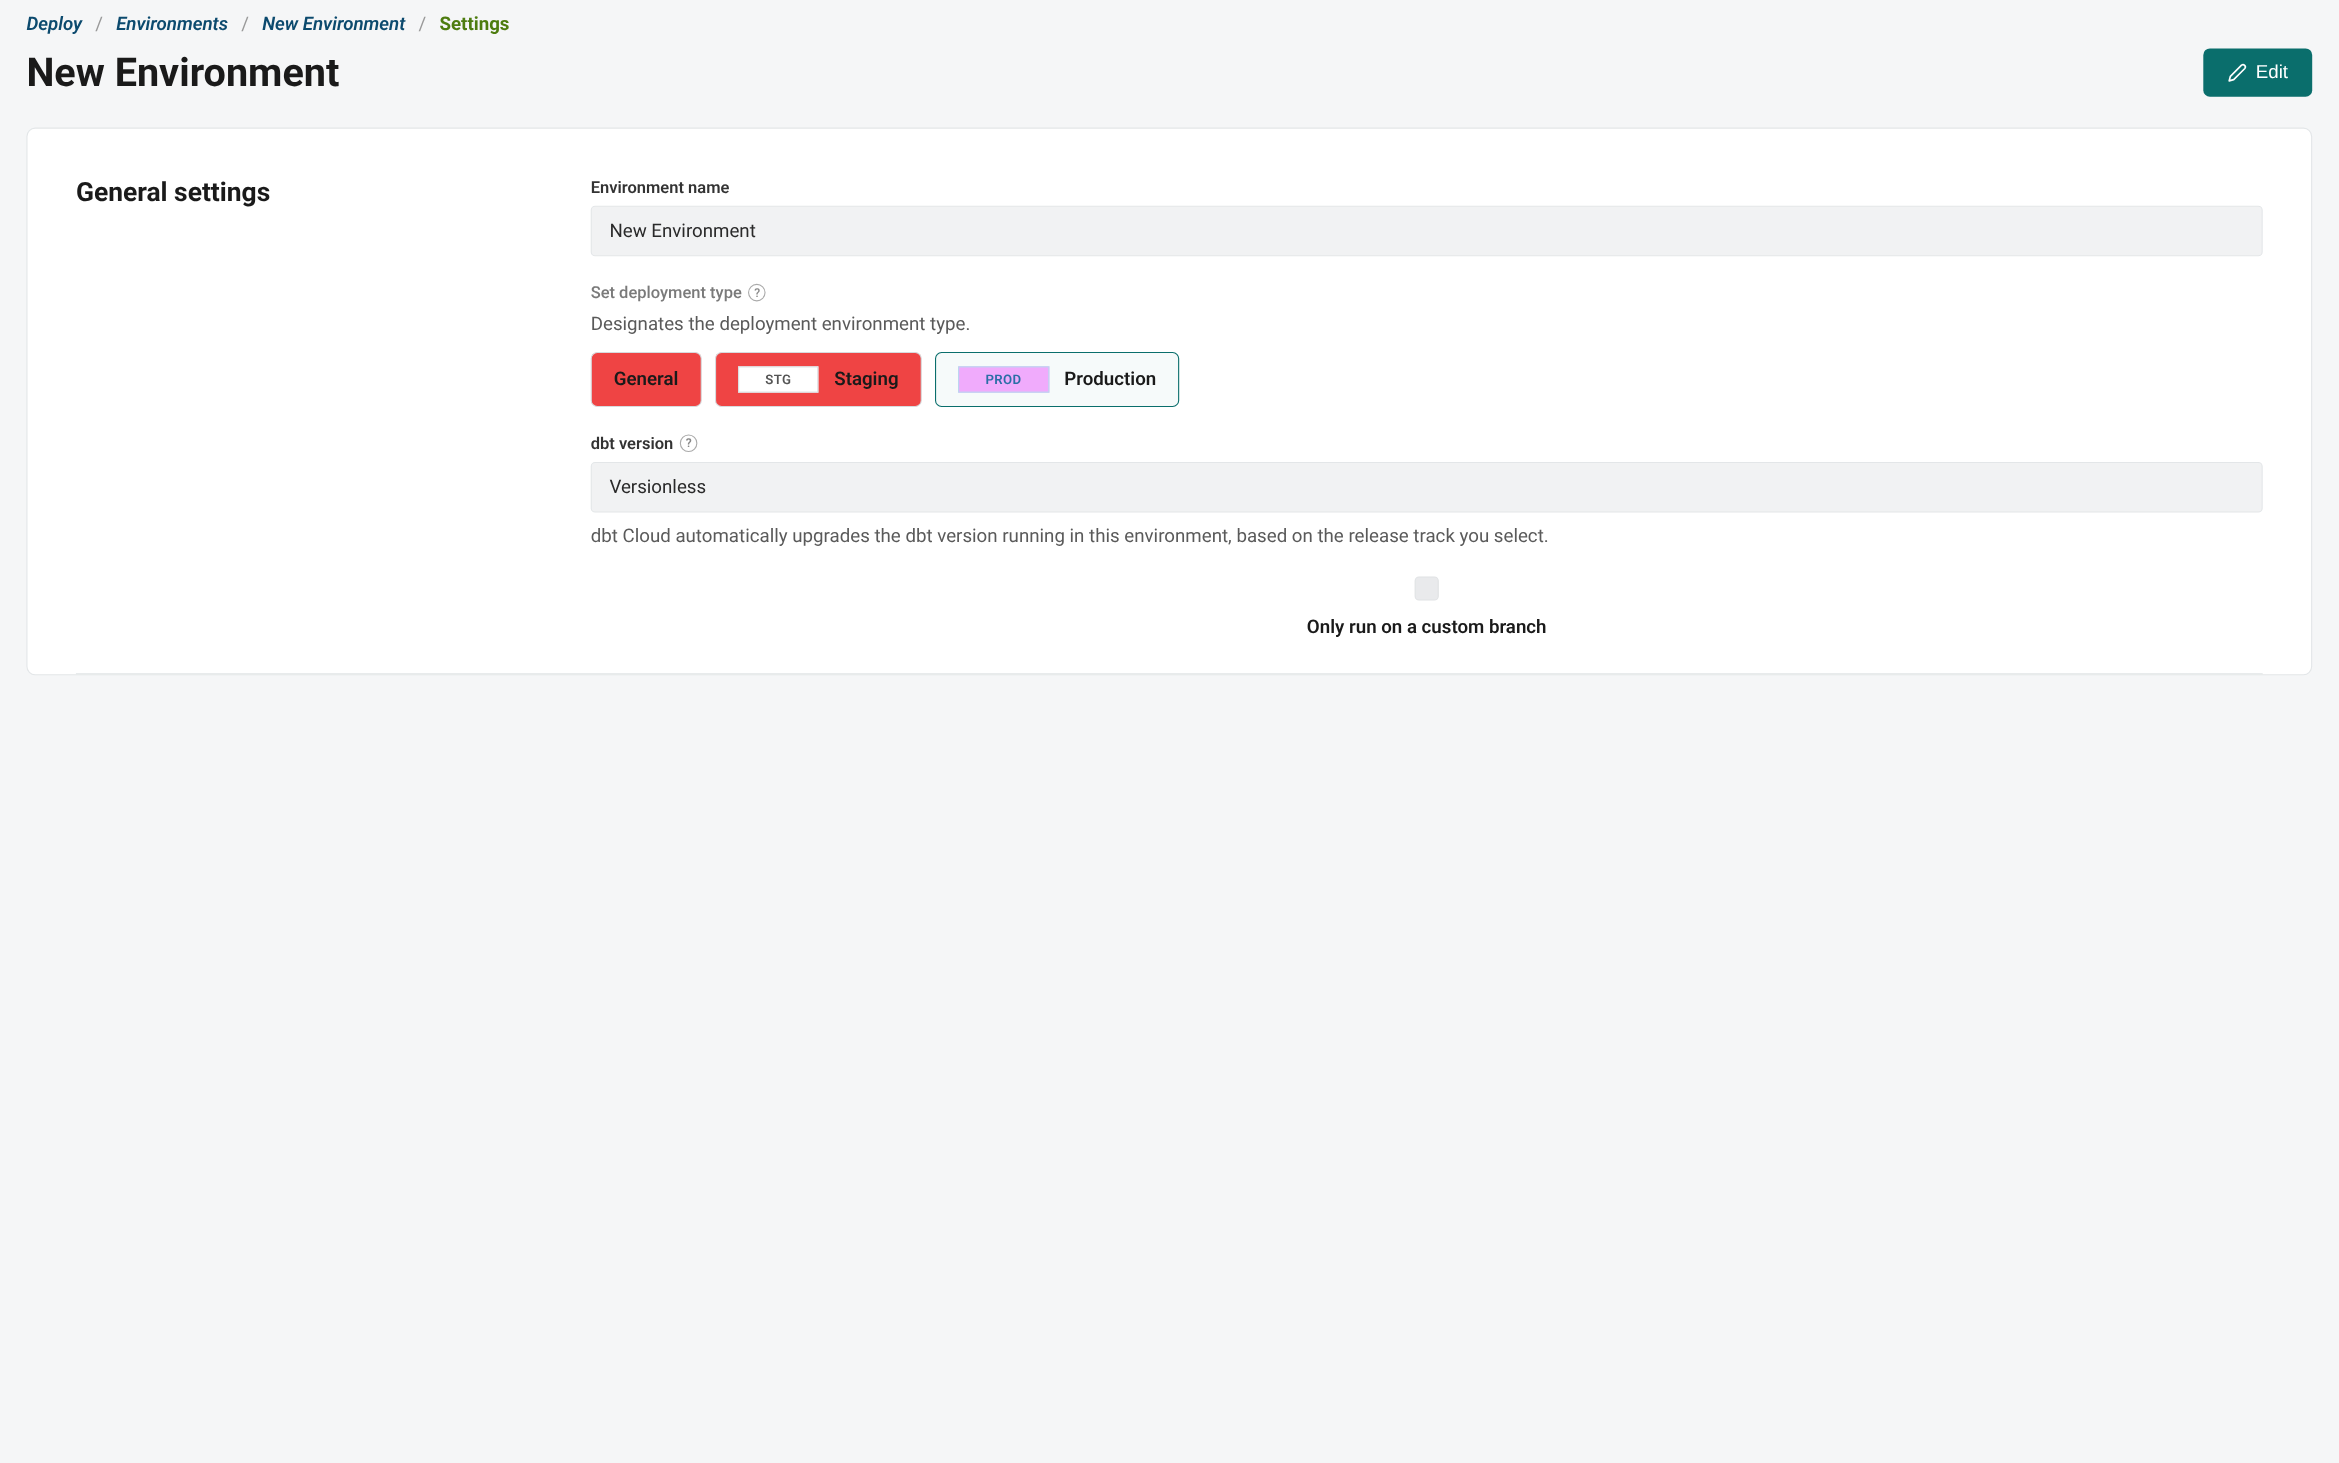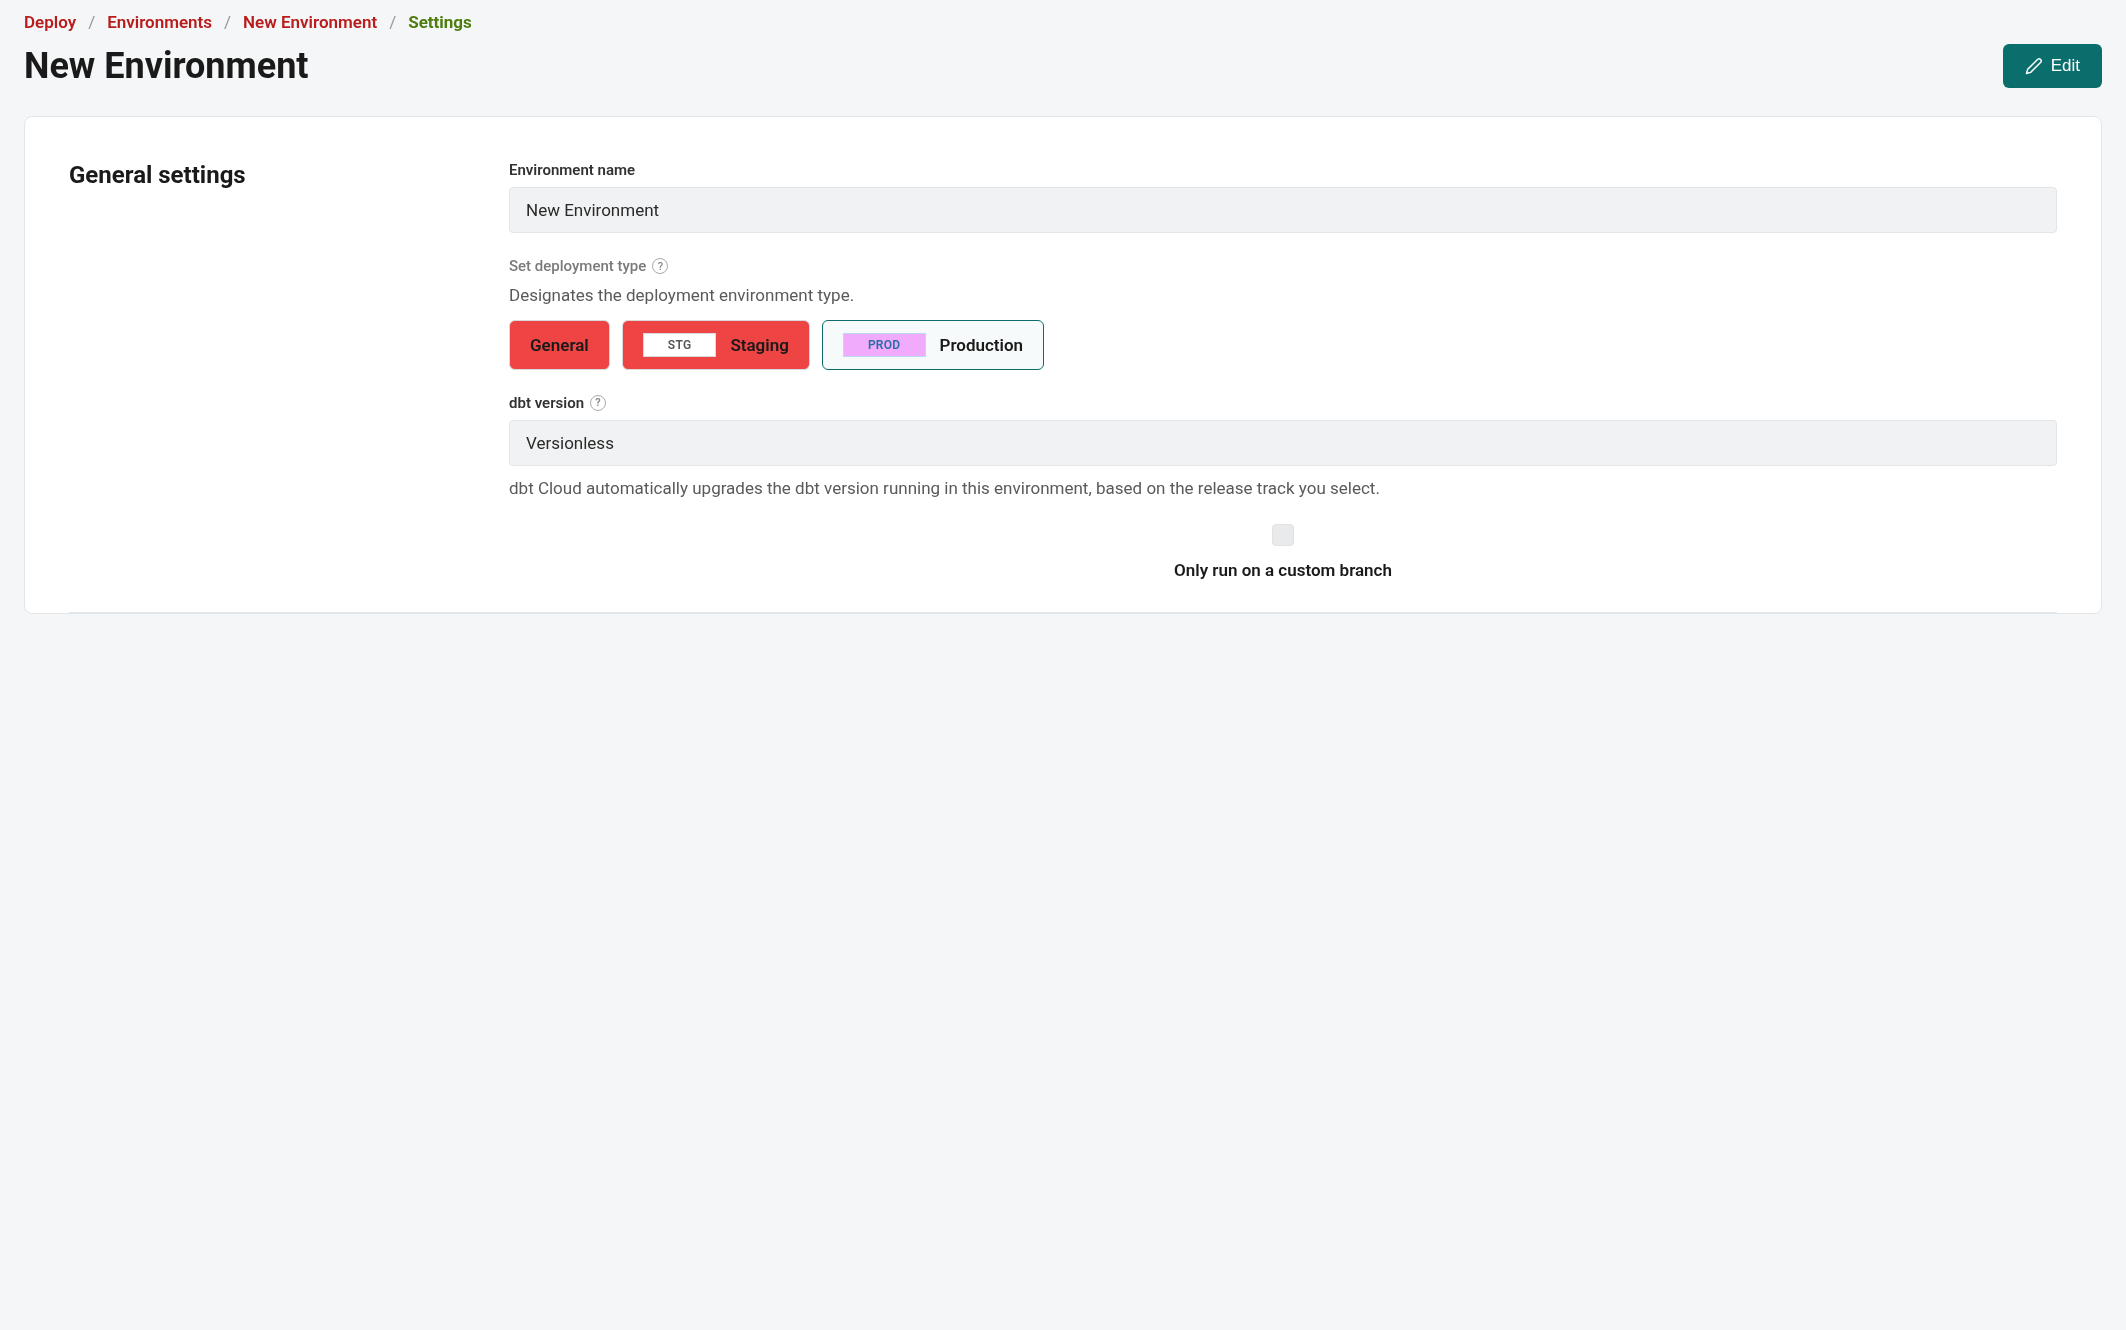--- a/index.html
+++ b/index.html
@@ -13,21 +13,21 @@
     .header-area { padding: 12px 24px 0 24px; }
     .breadcrumb {
       display: flex;
       align-items: center;
       gap: 12px;
       font-size: 17px;
       font-weight: 600;
       color: #4a4a4a;
       margin-bottom: 12px;
     }
-    .breadcrumb a { color: #b91c1c; text-decoration: none; }
+    .breadcrumb a { color: #0c4a6e; text-decoration: none; font-style: italic; }
     .breadcrumb .sep { color: #999; font-weight: 400; }
     .breadcrumb .current { color: #4d7c0f; font-weight: 700; }
     .title-row {
       display: flex;
       justify-content: space-between;
       align-items: center;
       margin-bottom: 28px;
     }
     .page-title {
       font-size: 36px;
@@ -50,21 +50,21 @@
     .edit-btn svg { width: 18px; height: 18px; }
     .card {
       background: #fff;
       border: 1px solid #e3e6e8;
       border-radius: 8px;
       margin: 0 24px;
       padding: 44px 44px 0 44px;
     }
     .section {
       display: flex;
-      gap: 80px;
+      gap: 108px;
       padding-bottom: 32px;
     }
     .section-left { flex: 0 0 360px; }
     .section-title {
       font-size: 24px;
       font-weight: 700;
       color: #1a1a1a;
     }
     .section-right { flex: 1; }
     .field { margin-bottom: 24px; }

